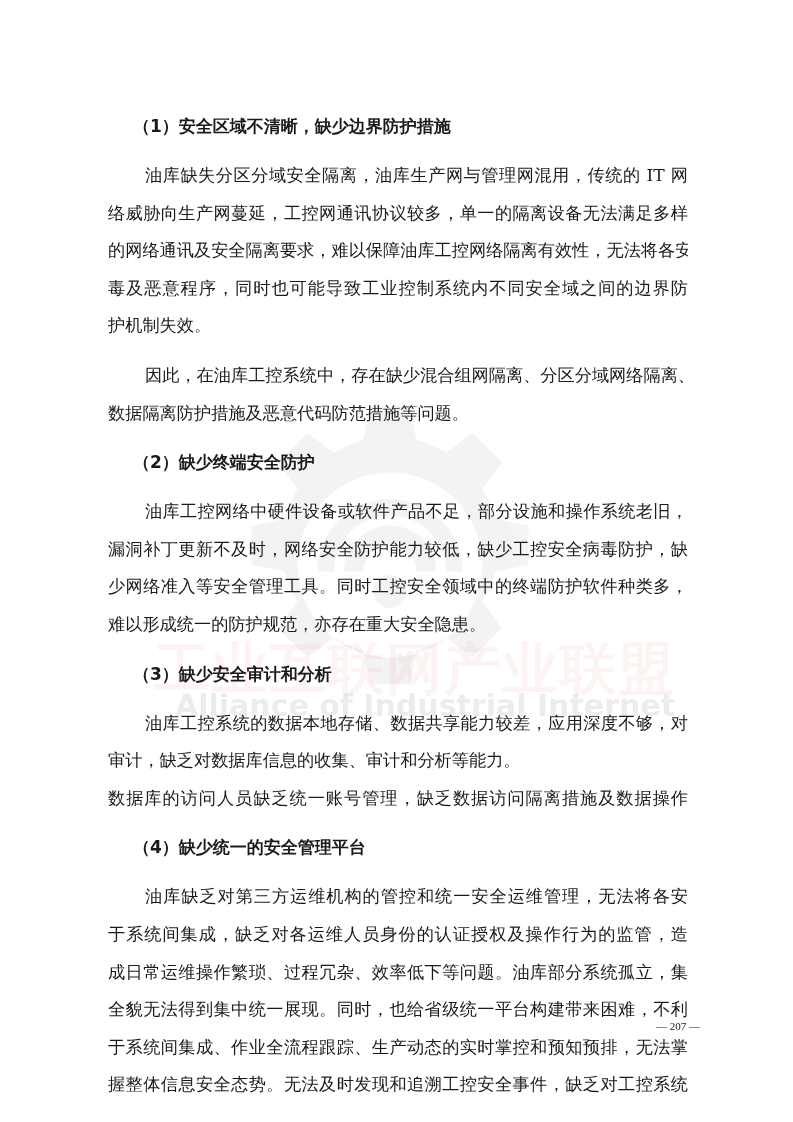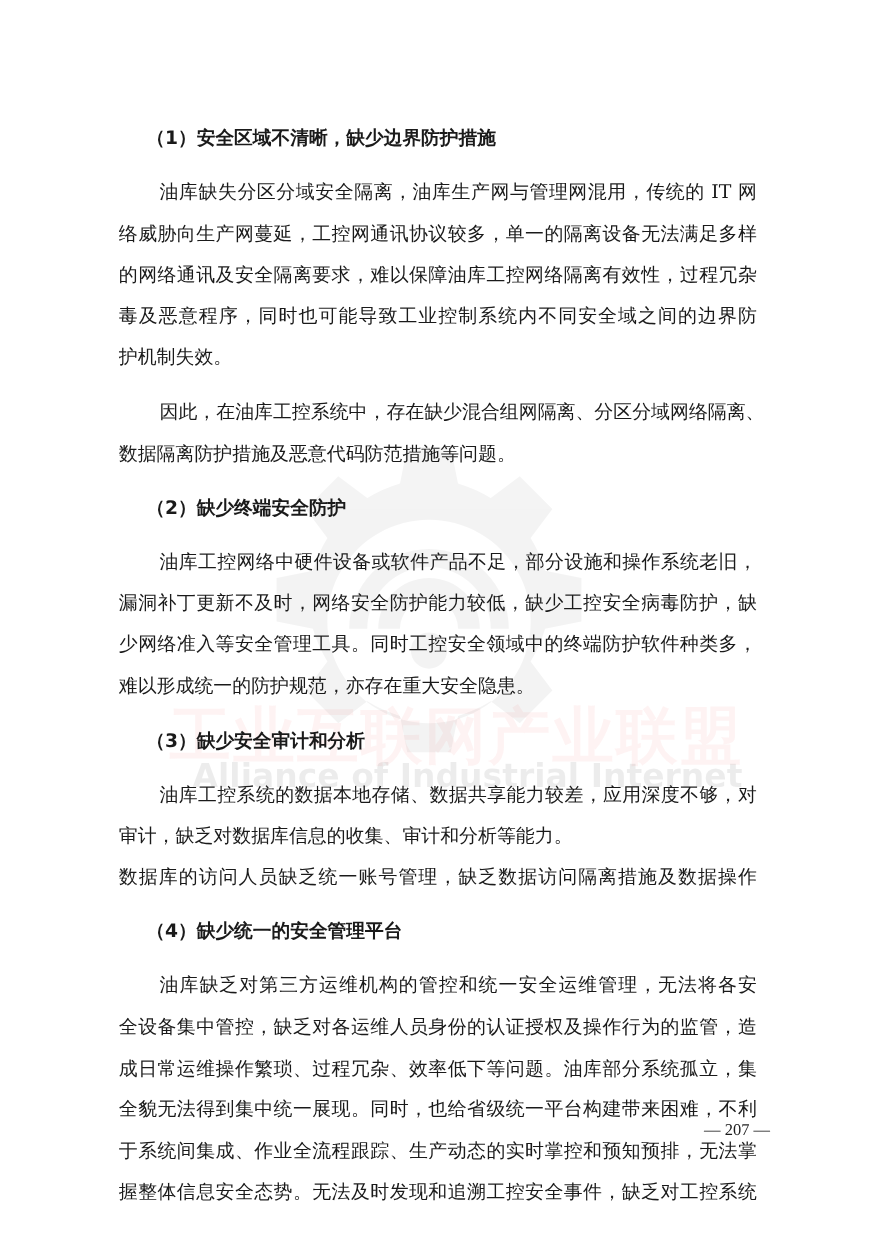--- a/index.html
+++ b/index.html
@@ -15,21 +15,21 @@
            font-family: "DejaVu Sans", "Liberation Sans", sans-serif; font-weight: bold;
            font-size: 30px; color: #000; opacity: 0.07; white-space: nowrap; }
   .content { position: absolute; left: 96px; top: 108px; width: 604px; }
   .heading { font-size: 17px; font-weight: bold; line-height: 37px; height: 37px;
              padding-left: 37px; white-space: nowrap; font-family: "DejaVu Sans", "Liberation Sans", sans-serif; }
   .para { font-size: 17.2px; line-height: 37.6px; text-align: justify; text-align-last: left; margin: 12px; }
   .line { display: block; height: 37.6px; white-space: nowrap; text-align: justify; text-align-last: justify; overflow: hidden; }
   .line.first { padding-left: 37px; }
   .line.last { text-align-last: left; }
   .page-number { position: absolute; left: 620px; top: 1020px; width: 80px; text-align: right;
-                 font-family: "Liberation Serif", "DejaVu Serif", serif; font-size: 15px; }
+                 font-family: "Liberation Serif", "DejaVu Serif", serif; font-size: 11px; }
 </style>
 </head>
 <body>
 
 <div class="page">
 
   <div class="watermark">
     <svg class="wm-gear" viewBox="0 0 100 100">
       <g fill="#000" opacity="0.045">
         <path d="M44 2 h12 l2 10 a38 38 0 0 1 9 4 l8 -6 l9 9 l-6 8 a38 38 0 0 1 4 9 l10 2 v12 l-10 2 a38 38 0 0 1 -4 9 l6 8 l-9 9 l-8 -6 a38 38 0 0 1 -9 4 l-2 10 h-12 l-2 -10 a38 38 0 0 1 -9 -4 l-8 6 l-9 -9 l6 -8 a38 38 0 0 1 -4 -9 l-10 -2 v-12 l10 -2 a38 38 0 0 1 4 -9 l-6 -8 l9 -9 l8 6 a38 38 0 0 1 9 -4 z M50 22 a28 28 0 1 0 0.01 0 z"></path>
@@ -41,21 +41,21 @@
     <div class="wm-cn">工业互联网产业联盟</div>
     <div class="wm-en">Alliance of Industrial Internet</div>
   </div>
 
   <div class="content">
 
     <div class="heading">（1）安全区域不清晰，缺少边界防护措施</div>
     <p class="para">
       <span class="line first">油库缺失分区分域安全隔离，油库生产网与管理网混用，传统的 IT 网</span>
       <span class="line">络威胁向生产网蔓延，工控网通讯协议较多，单一的隔离设备无法满足多样</span>
-      <span class="line">的网络通讯及安全隔离要求，难以保障油库工控网络隔离有效性，过程冗杂</span>
+      <span class="line">的网络通讯及安全隔离要求，难以保障油库工控网络隔离有效性，无法将各安</span>
       <span class="line">毒及恶意程序，同时也可能导致工业控制系统内不同安全域之间的边界防</span>
       <span class="line last">护机制失效。</span>
     </p>
     <p class="para">
       <span class="line first">因此，在油库工控系统中，存在缺少混合组网隔离、分区分域网络隔离、</span>
       <span class="line last">数据隔离防护措施及恶意代码防范措施等问题。</span>
     </p>
 
     <div class="heading">（2）缺少终端安全防护</div>
     <p class="para">
@@ -68,21 +68,21 @@
     <div class="heading">（3）缺少安全审计和分析</div>
     <p class="para">
       <span class="line first">油库工控系统的数据本地存储、数据共享能力较差，应用深度不够，对</span>
       <span class="line last">审计，缺乏对数据库信息的收集、审计和分析等能力。</span>
       <span class="line">数据库的访问人员缺乏统一账号管理，缺乏数据访问隔离措施及数据操作</span>
     </p>
 
     <div class="heading">（4）缺少统一的安全管理平台</div>
     <p class="para">
       <span class="line first">油库缺乏对第三方运维机构的管控和统一安全运维管理，无法将各安</span>
-      <span class="line">全设备集中管控，缺乏对各运维人员身份的认证授权及操作行为的监管，造</span>
+      <span class="line">于系统间集成，缺乏对各运维人员身份的认证授权及操作行为的监管，造</span>
       <span class="line">成日常运维操作繁琐、过程冗杂、效率低下等问题。油库部分系统孤立，集</span>
       <span class="line">全貌无法得到集中统一展现。同时，也给省级统一平台构建带来困难，不利</span>
       <span class="line">于系统间集成、作业全流程跟踪、生产动态的实时掌控和预知预排，无法掌</span>
       <span class="line">握整体信息安全态势。无法及时发现和追溯工控安全事件，缺乏对工控系统</span>
     </p>
   </div>
 
   <div class="page-number">— 207 —</div>
 </div>
 

